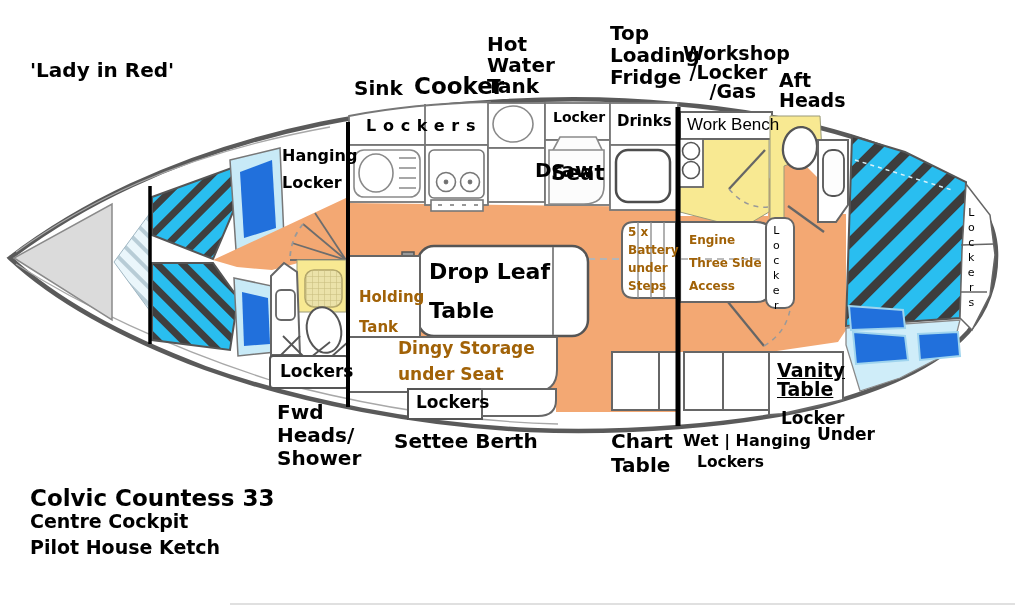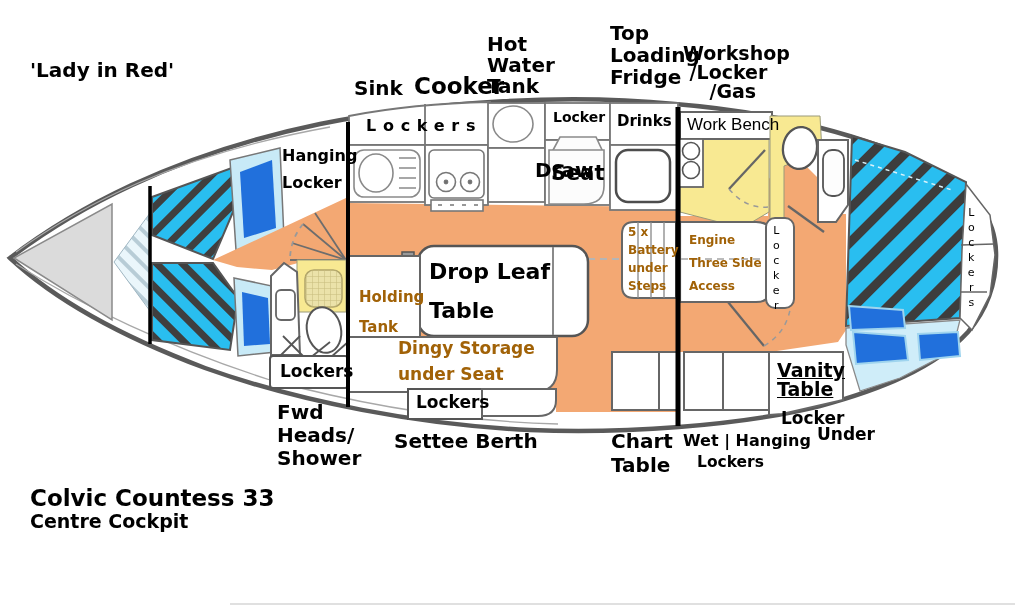--- a/index.html
+++ b/index.html
@@ -179,20 +179,22 @@
 <div class="lbl" style="left:414px;top:72px;font-size:23px;">Cooker</div>
 <div class="lbl" style="left:487px;top:34px;font-size:20px;line-height:21px;">Hot
 Water
 Tank</div>
 <div class="lbl" style="left:610px;top:22px;font-size:20px;line-height:22px;">Top
 Loading
 Fridge</div>
 <div class="lbl" style="left:683px;top:44px;font-size:19px;line-height:19px;">Workshop
  /Locker
     /Gas</div>
+<div class="lbl" style="left:779px;top:70px;font-size:19px;line-height:20px;">Aft
+Heads</div>
 
 <div class="lbl" style="left:282px;top:142px;font-size:16px;line-height:27px;">Hanging
 Locker</div>
 <div class="lbl ls" style="left:366px;top:116px;font-size:16px;">Lockers</div>
 <div class="lbl" style="left:491px;top:158px;font-size:20px;margin-left:44px;">Draw</div>
 <div class="lbl" style="left:553px;top:109px;font-size:14px;">Locker</div>
 <div class="lbl" style="left:551px;top:160px;font-size:21px;">Seat</div>
 <div class="lbl" style="left:617px;top:112px;font-size:15px;">Drinks</div>
 <div class="lbl normal" style="left:687px;top:114px;font-size:17px;">Work Bench</div>
 
@@ -222,14 +224,15 @@
 Table</div>
 <div class="lbl" style="left:683px;top:431px;font-size:16px;">Wet | Hanging</div>
 <div class="lbl" style="left:697px;top:453px;font-size:15.5px;">Lockers</div>
 <div class="lbl" style="left:777px;top:361px;font-size:19px;line-height:19px;text-decoration:underline;">Vanity
 Table</div>
 <div class="lbl" style="left:781px;top:408px;font-size:17px;">Locker</div>
 <div class="lbl" style="left:817px;top:424px;font-size:17px;">Under</div>
 
 <div class="lbl" style="left:30px;top:484px;font-size:23px;">Colvic Countess 33</div>
 <div class="lbl" style="left:30px;top:510px;font-size:19px;">Centre Cockpit</div>
+<div class="lbl" style="left:30px;top:536px;font-size:19px;">Pilot House Ketch</div>
 
 </div>
 
 </body></html>

